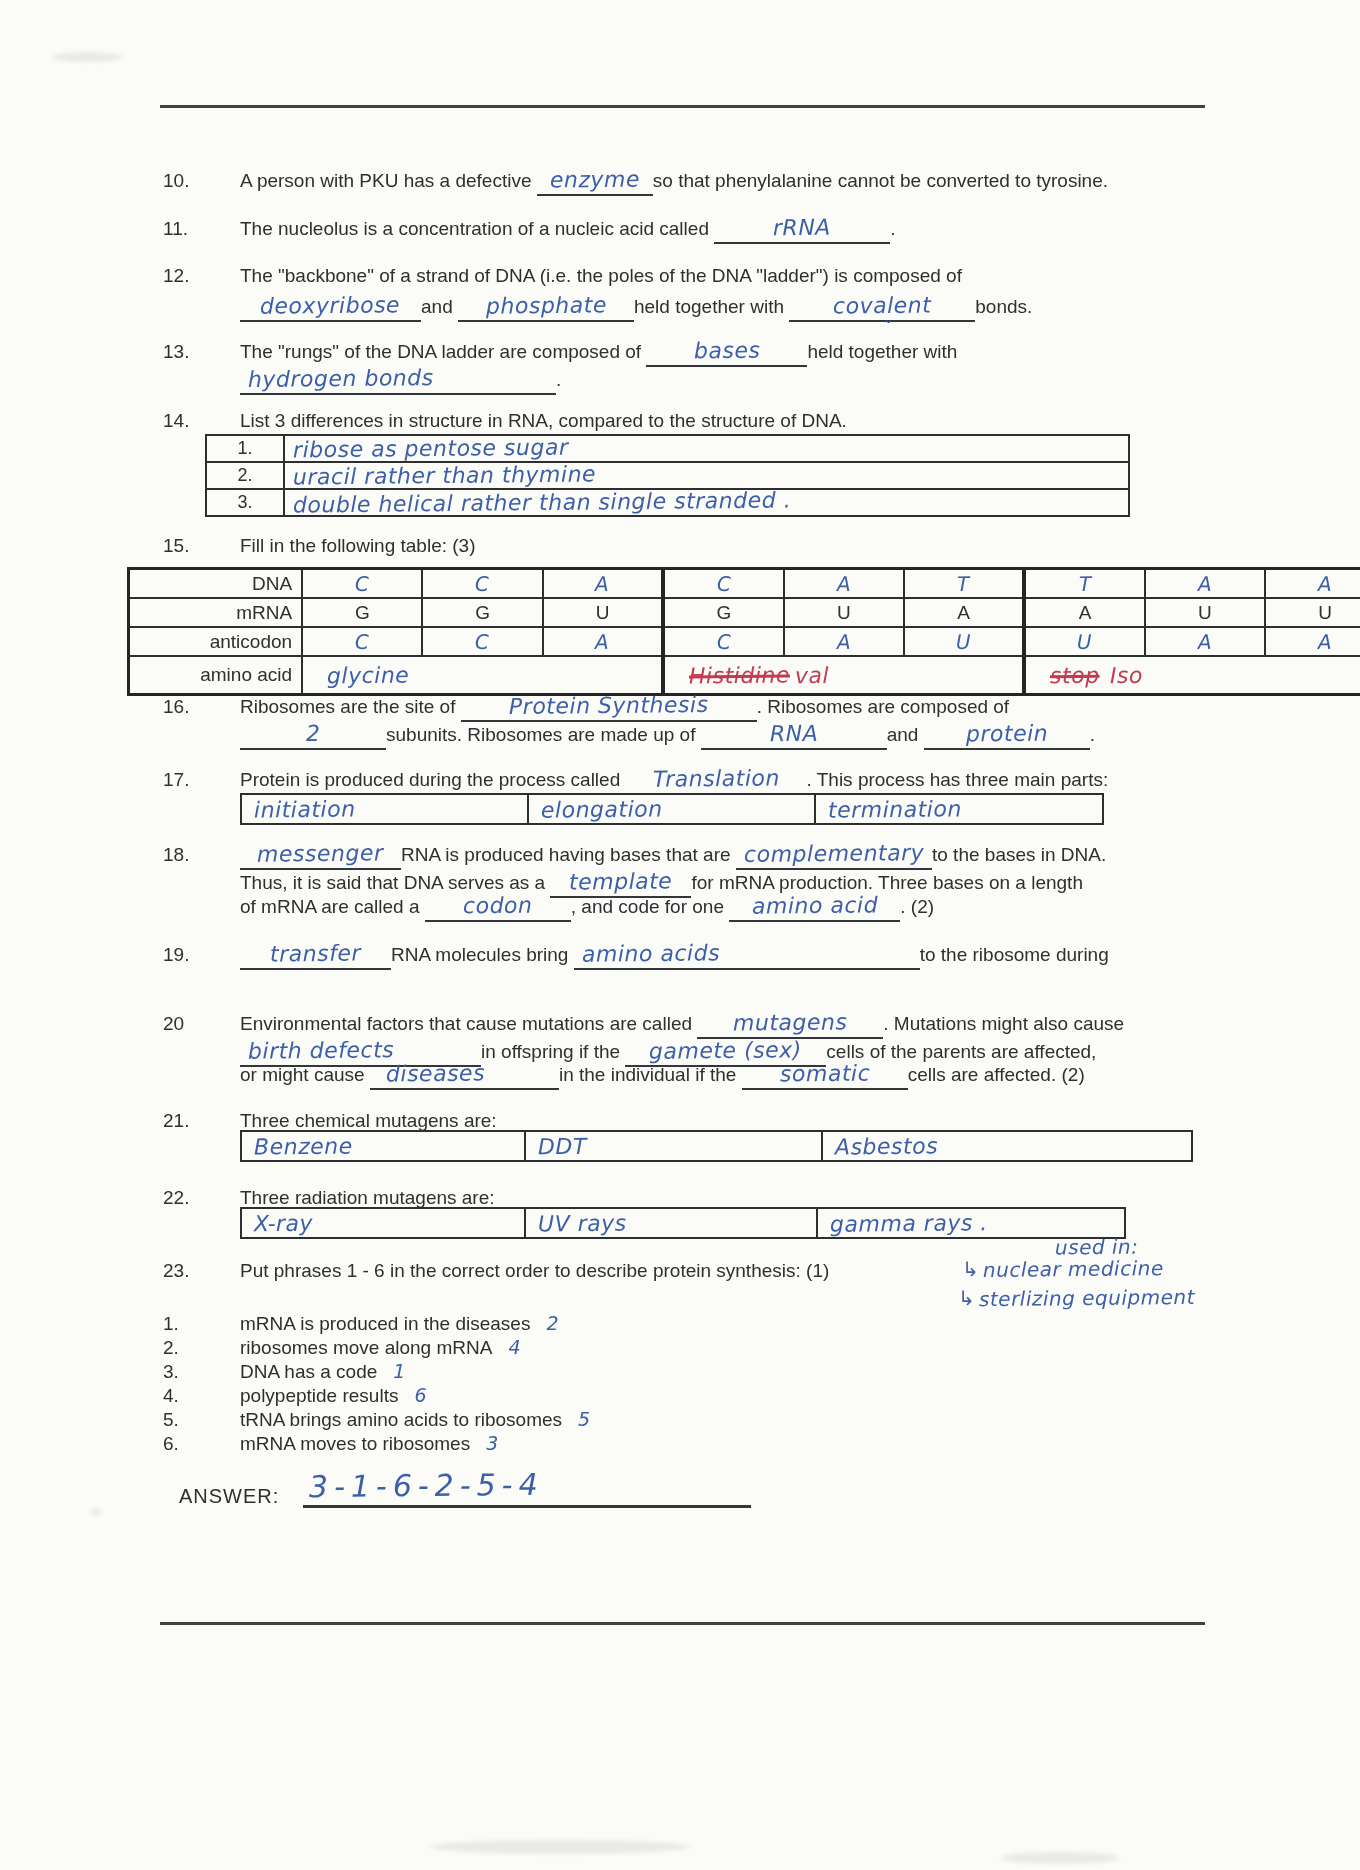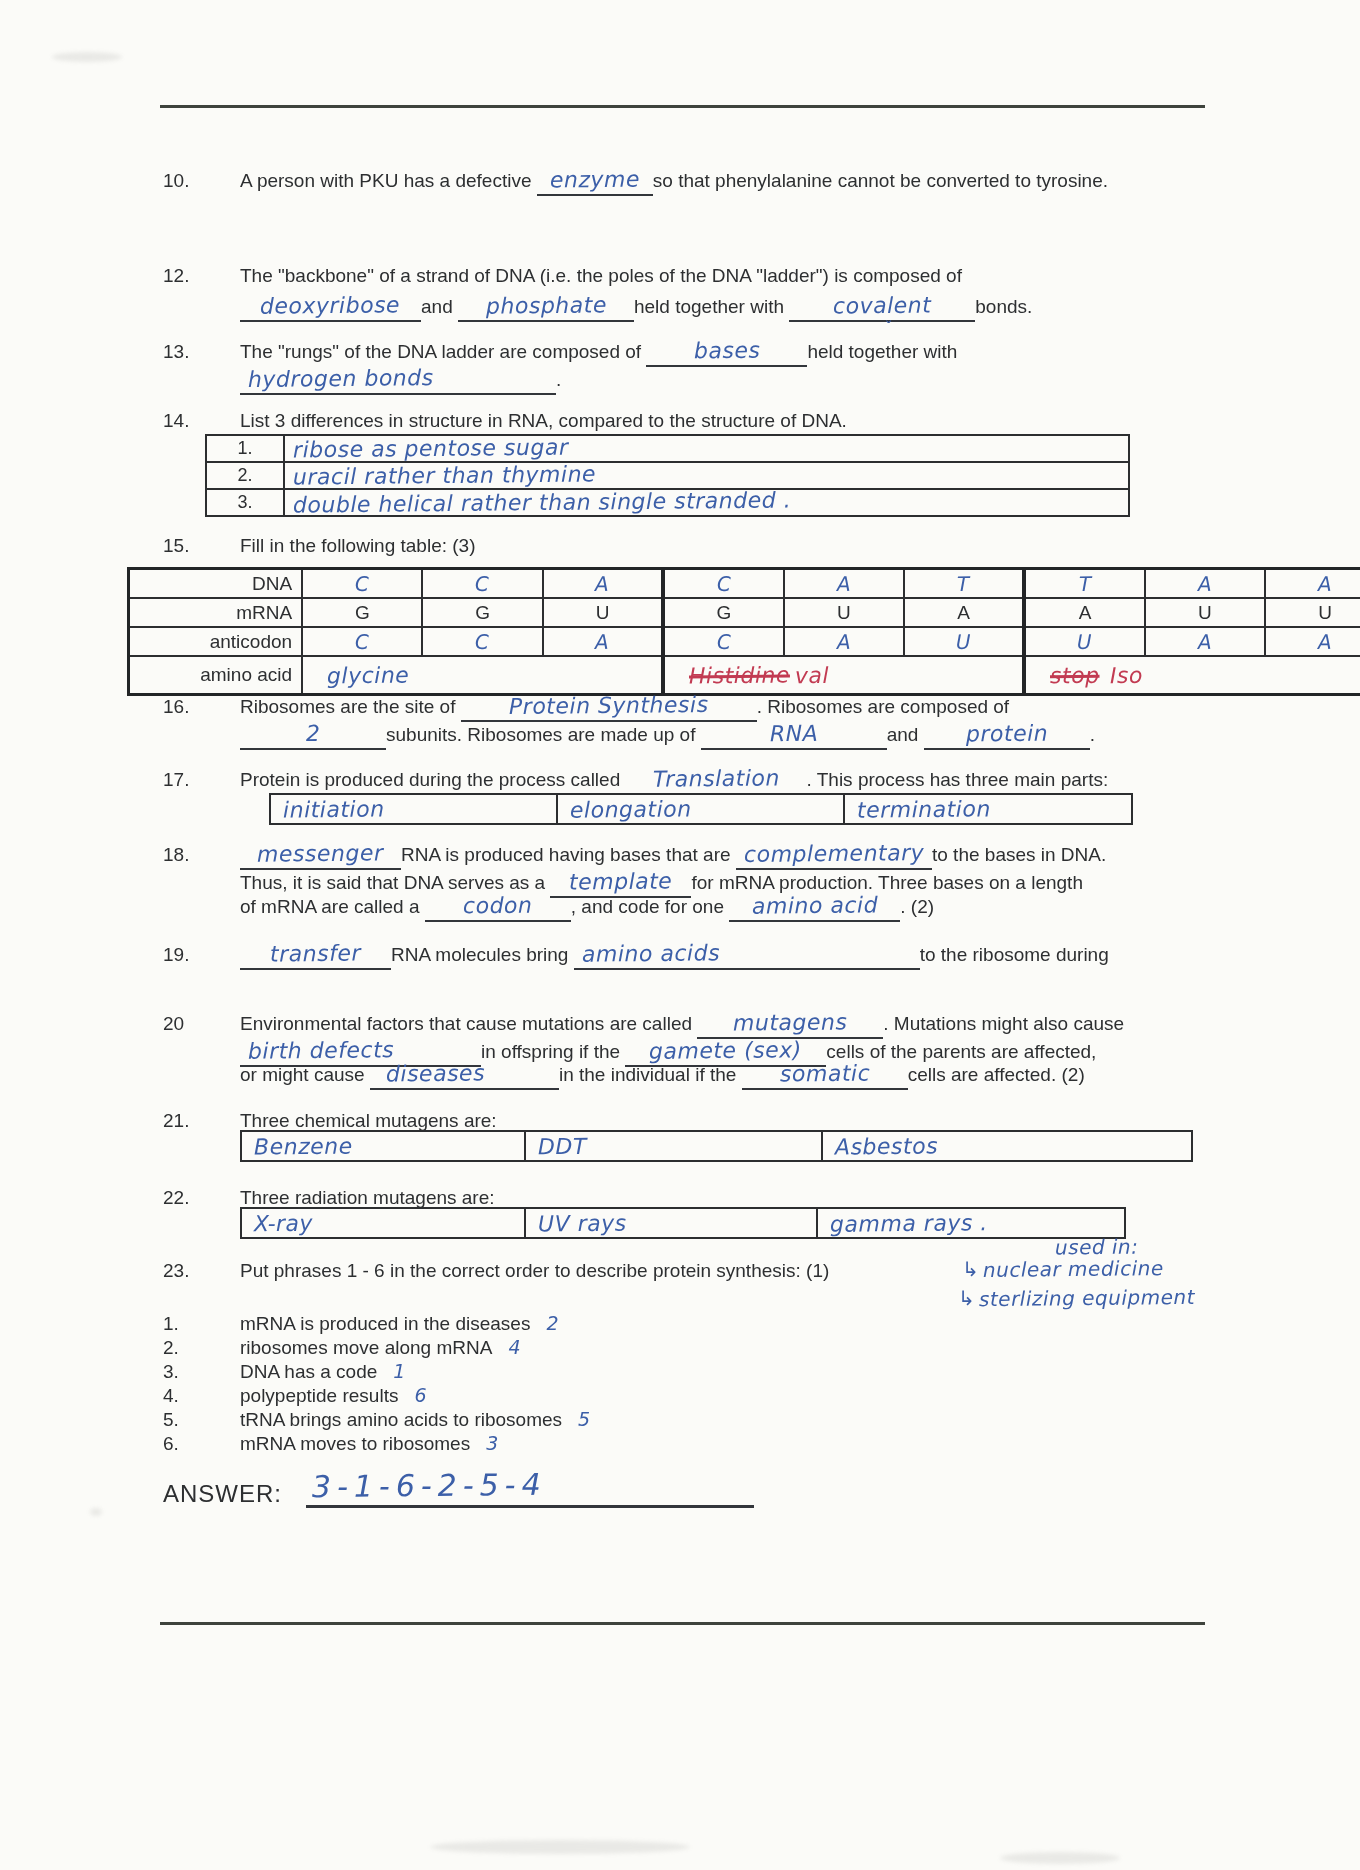--- a/index.html
+++ b/index.html
@@ -26,21 +26,21 @@
   .t15 .amino{height:36px;text-align:left;padding-left:24px;}
   .crow{position:absolute;display:flex;}
   .crow .cell{border:2px solid #2c2e30;height:32px;line-height:30px;padding:0 12px;
               box-sizing:border-box;overflow:visible;margin-left:-2px;}
   .crow .cell:first-child{margin-left:0;}
   .hwd{font-family:"DejaVu Sans",sans-serif;font-style:italic;color:#3c5fa8;font-size:19px;margin-left:16px;}
   .note{position:absolute;white-space:nowrap;font-family:"DejaVu Sans",sans-serif;font-style:italic;
         color:#3c5fa8;font-size:20px;line-height:29px;}
   .arrow{font-style:normal;margin-right:4px;}
   .ansline{position:absolute;white-space:nowrap;}
-  .anslab{font-size:24px;letter-spacing:1px;}
+  .anslab{font-size:20px;letter-spacing:1px;margin-left:16px;}
   .ansbl{display:inline-block;vertical-align:bottom;border-bottom:3px solid #33363b;width:438px;
          margin-left:24px;text-align:left;padding:0 4px 2px 6px;}
   .ansdigits{font-size:30px;letter-spacing:6px;}
   .footer{position:absolute;top:1631px;left:0;width:100%;text-align:center;font-size:17px;color:#4b4d4e;}
   .ficon{display:inline-block;margin-right:8px;color:#5a5c5d;font-size:15px;font-style:normal;}
   .smudge{position:absolute;background:#9a9a96;opacity:.18;border-radius:50%;filter:blur(2px);}
 </style>
 </head>
 <body>
 
@@ -51,20 +51,24 @@
   <div class="smudge" style="left:430px;top:1840px;width:260px;height:14px;"></div>
   <div class="smudge" style="left:1000px;top:1852px;width:120px;height:12px;"></div>
 
   <div class="rule" style="left:160px;top:105px;width:1045px;"></div>
 
   <div class="ln" style="left:163px;top:165px;">
     <span class="no">10.</span><span>A person with PKU has a defective</span>
     <span class="bl" style="min-width:100px;"><span class="hw">enzyme</span></span><span>so that phenylalanine cannot be converted to tyrosine.</span>
   </div>
 
+  <div class="ln" style="left:163px;top:213px;">
+    <span class="no">11.</span><span>The nucleolus is a concentration of a nucleic acid called</span>
+    <span class="bl" style="min-width:160px;"><span class="hw">rRNA</span></span><span>.</span>
+  </div>
 
   <div class="ln" style="left:163px;top:261px;">
     <span class="no">12.</span><span>The "backbone" of a strand of DNA (i.e. the poles of the DNA "ladder") is composed of</span>
   </div>
   <div class="ln" style="left:240px;top:291px;">
     <span class="bl" style="min-width:165px;"><span class="hw">deoxyribose</span></span><span>and</span>
     <span class="bl" style="min-width:160px;"><span class="hw">phosphate</span></span><span>held together with</span>
     <span class="bl" style="min-width:170px;"><span class="hw">covalent</span><span class="caret">ˇ</span></span><span>bonds.</span>
   </div>
 
@@ -170,21 +174,21 @@
     <span class="bl" style="min-width:130px;"><span class="hw">2</span></span><span>subunits.  Ribosomes are made up of</span>
     <span class="bl" style="min-width:170px;"><span class="hw">RNA</span></span><span>and</span>
     <span class="bl" style="min-width:150px;"><span class="hw">protein</span></span><span>.</span>
   </div>
 
   <div class="ln" style="left:163px;top:764px;">
     <span class="no">17.</span><span>Protein is produced during the process called</span>
     <span class="bl" style="min-width:165px;"><span class="hw">Translation</span></span><span>.  This process has three main parts:</span>
   </div>
   <div class="crow" style="left:240px;top:793px;">
-    <div class="cell" style="width:289px;margin-left:29px;"><span class="hw">initiation</span></div>
+    <div class="cell" style="width:289px;"><span class="hw">initiation</span></div>
     <div class="cell" style="width:289px;"><span class="hw">elongation</span></div>
     <div class="cell" style="width:290px;"><span class="hw">termination</span></div>
   </div>
 
   <div class="ln" style="left:163px;top:839px;">
     <span class="no">18.</span><span class="bl" style="min-width:145px;"><span class="hw">messenger</span></span><span>RNA is produced having bases that are</span>
     <span class="bl" style="min-width:170px;"><span class="hw">complementary</span></span><span>to the bases in DNA.</span>
   </div>
   <div class="ln" style="left:240px;top:867px;">
     <span>Thus, it is said that DNA serves as a</span>

